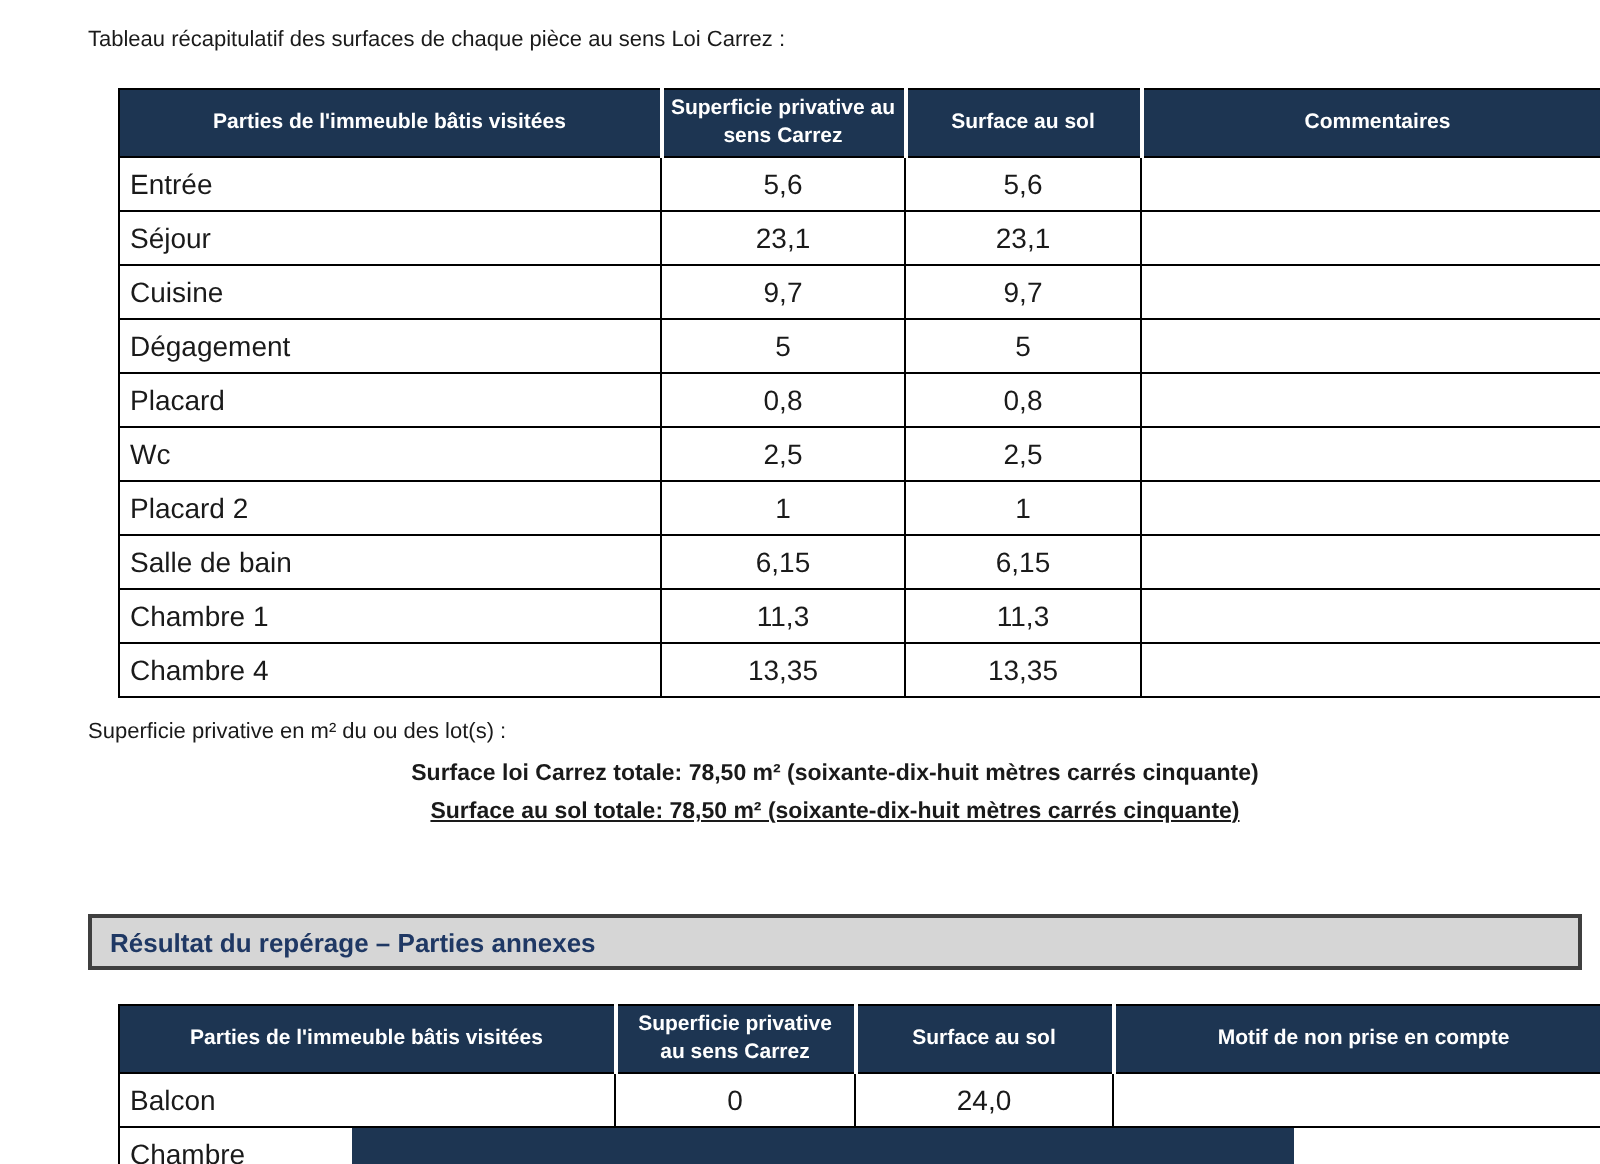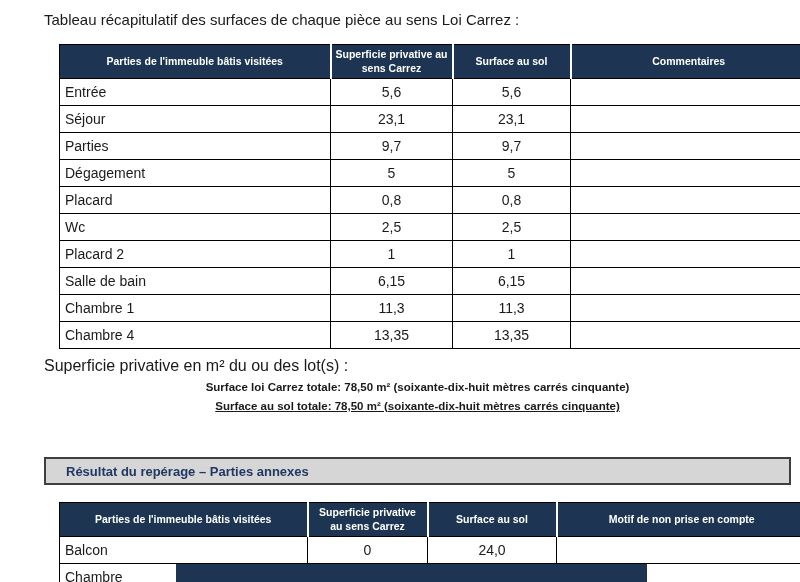--- a/index.html
+++ b/index.html
@@ -9,21 +9,21 @@
     background: #ffffff;
     font-family: "Liberation Sans", sans-serif;
     color: #1a1a1a;
     position: relative;
     overflow: hidden;
   }
   .page { position: absolute; inset: 0; }
 
   .intro-title {
     margin: 13px 0 0 44px;
-    font-size: 15px;
+    font-size: 11px;
     line-height: 14px;
     color: #1a1a1a;
   }
 
   table.tbl {
     border-collapse: collapse;
     table-layout: fixed;
     margin-left: 59px;
     width: 747px;
   }
@@ -52,42 +52,42 @@
     text-align: center;
     vertical-align: middle;
     background: #ffffff;
   }
   .t2 td { height: 19px; }
   .tbl td.cell-left { text-align: left; padding-left: 5px; }
   .tbl { border: 1.5px solid #000000; }
 
   .lots-line {
     margin: 10px 0 0 44px;
-    font-size: 16px;
+    font-size: 11px;
     line-height: 14px;
   }
   .total-line {
     width: 747px;
     margin: 7px 0 0 44px;
     text-align: center;
     font-weight: bold;
     font-size: 11.5px;
     line-height: 14px;
   }
   .total-line.second { margin-top: 5px; text-decoration: underline; }
 
   .section-bar {
     margin: 44px 0 0 44px;
     width: 747px;
     height: 28px;
     background: #d6d6d6;
     border: 2px solid #3f3f3f;
     display: flex;
     align-items: center;
-    padding-left: 20px;
+    padding-left: 9px;
     font-weight: bold;
     font-size: 13px;
     color: #1f3864;
   }
 
   .bottom-cutoff-bar {
     position: absolute;
     left: 176px;
     top: 564px;
     width: 471px;
@@ -124,21 +124,21 @@
         <td>5,6</td>
         <td></td>
       </tr>
       <tr>
         <td class="cell-left">Séjour</td>
         <td>23,1</td>
         <td>23,1</td>
         <td></td>
       </tr>
       <tr>
-        <td class="cell-left">Parties</td>
+        <td class="cell-left">Cuisine</td>
         <td>9,7</td>
         <td>9,7</td>
         <td></td>
       </tr>
       <tr>
         <td class="cell-left">Dégagement</td>
         <td>5</td>
         <td>5</td>
         <td></td>
       </tr>

